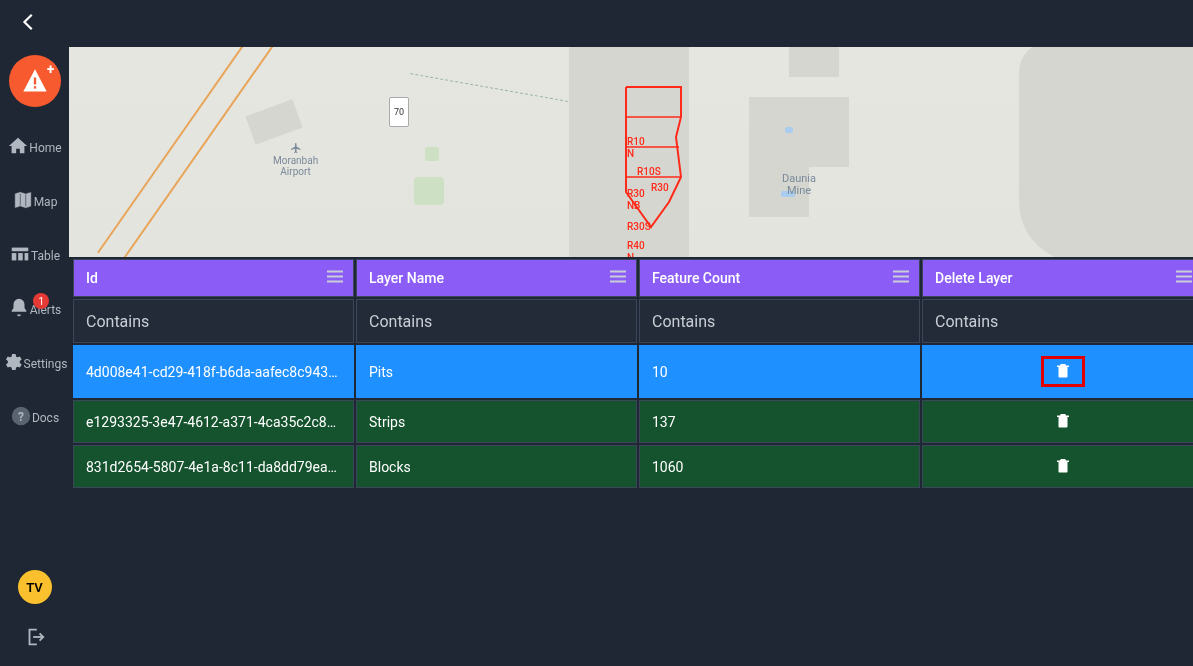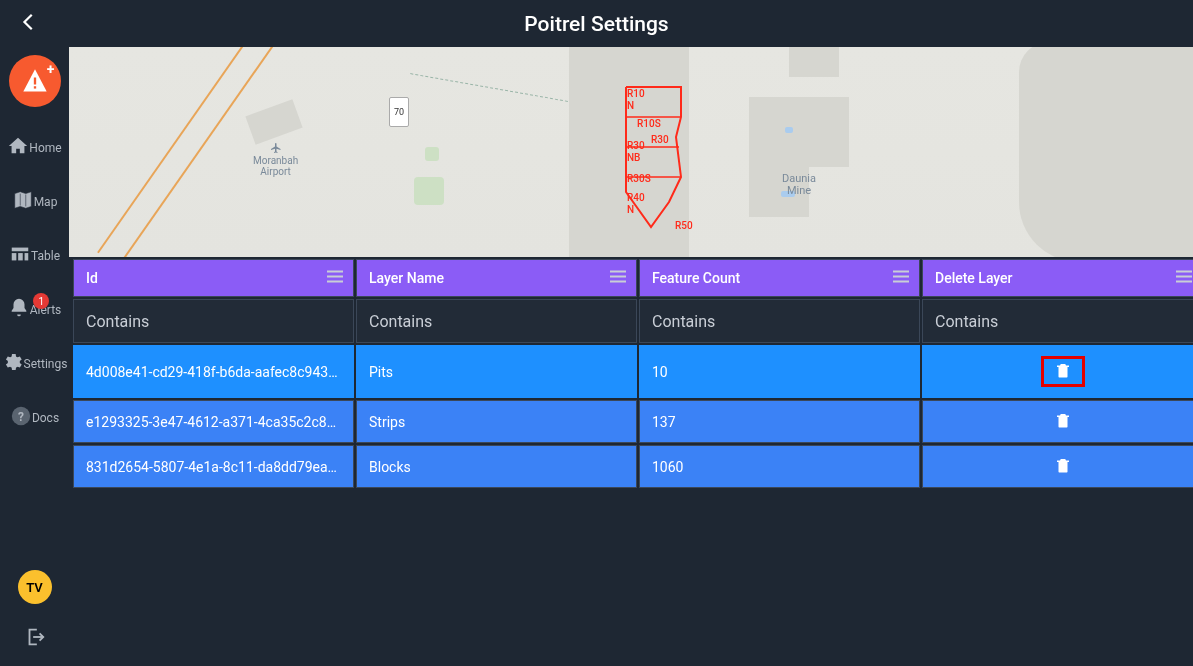--- a/index.html
+++ b/index.html
@@ -166,21 +166,21 @@
   top: 50px;
   background: #fff;
   color: #333;
   font-size: 9px;
   padding: 9px 4px;
   border: 1px solid #aaa;
   border-radius: 2px;
 }
 .airport-text {
   position: absolute;
-  left: 184px;
+  left: 204px;
   top: 95px;
   font-size: 10px;
   color: #7a8a9a;
   text-align: center;
   line-height: 1.1;
 }
 .daunia-text {
   position: absolute;
   left: 685px;
   top: 126px;
@@ -193,20 +193,21 @@
 .map-overlay-shape {
   position: absolute;
   left: 552px;
   top: 35px;
 }
 .map-overlay-shape .r-label {
   position: absolute;
   font-size: 10px;
   color: #ff2a1a;
   font-weight: 500;
+  margin-top: 48px;
 }
 .dashed-path {
   position: absolute;
   left: 340px;
   top: 40px;
   width: 160px;
   height: 2px;
   border-top: 1px dashed #9ab5a8;
   transform: rotate(10deg);
 }
@@ -272,21 +273,21 @@
 }
 .filter-row td {
   background: #222b37;
   border: 1px solid #3b4758;
   color: #c9ced6;
   height: 44px;
   font-size: 16px;
 }
 tbody.data-rows tr td {
   border: 1px solid #3b4758;
-  background: #3b82f6;
+  background: #14532d;
 }
 tbody.data-rows tr.selected td {
   background: #1e90ff;
   border-color: #1e90ff;
 }
 tbody.data-rows tr td.delete-cell {
   text-align: center;
 }
 .trash-highlight {
   display: inline-block;
@@ -301,21 +302,20 @@
 </style>
 </head>
 <body>
 
 <div class="top-header">
   <span class="back-arrow">
     <svg viewBox="0 0 24 24" width="22" height="22" fill="none" stroke="#fff" stroke-width="2.4">
         <path d="M15 4 L7 12 L15 20"></path>
       </svg>
   </span>
-  <div class="page-title">Poitrel Settings</div>
 </div>
 
 <div class="sidebar">
   <div class="alert-badge-circle">
     <svg viewBox="0 0 24 24" fill="#fff">
         <path d="M12 2 L2 21 L22 21 Z"></path>
         <rect x="11" y="9" width="2" height="6" fill="#f75a2f"></rect>
         <rect x="11" y="16.5" width="2" height="2" fill="#f75a2f"></rect>
       </svg>
     <span class="plus-badge">+</span>

